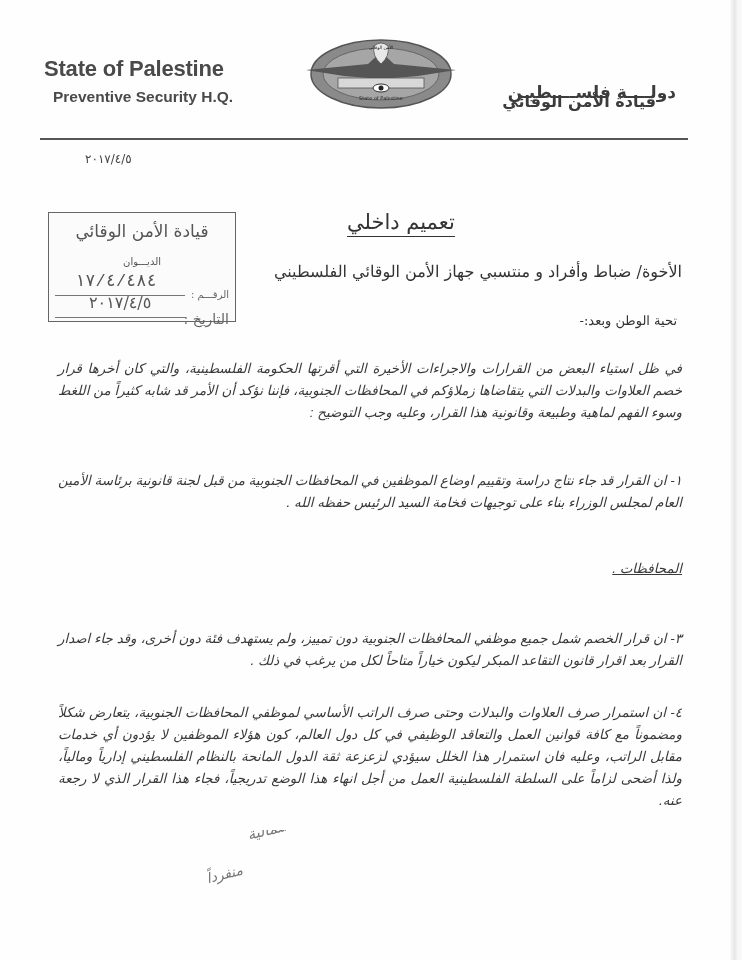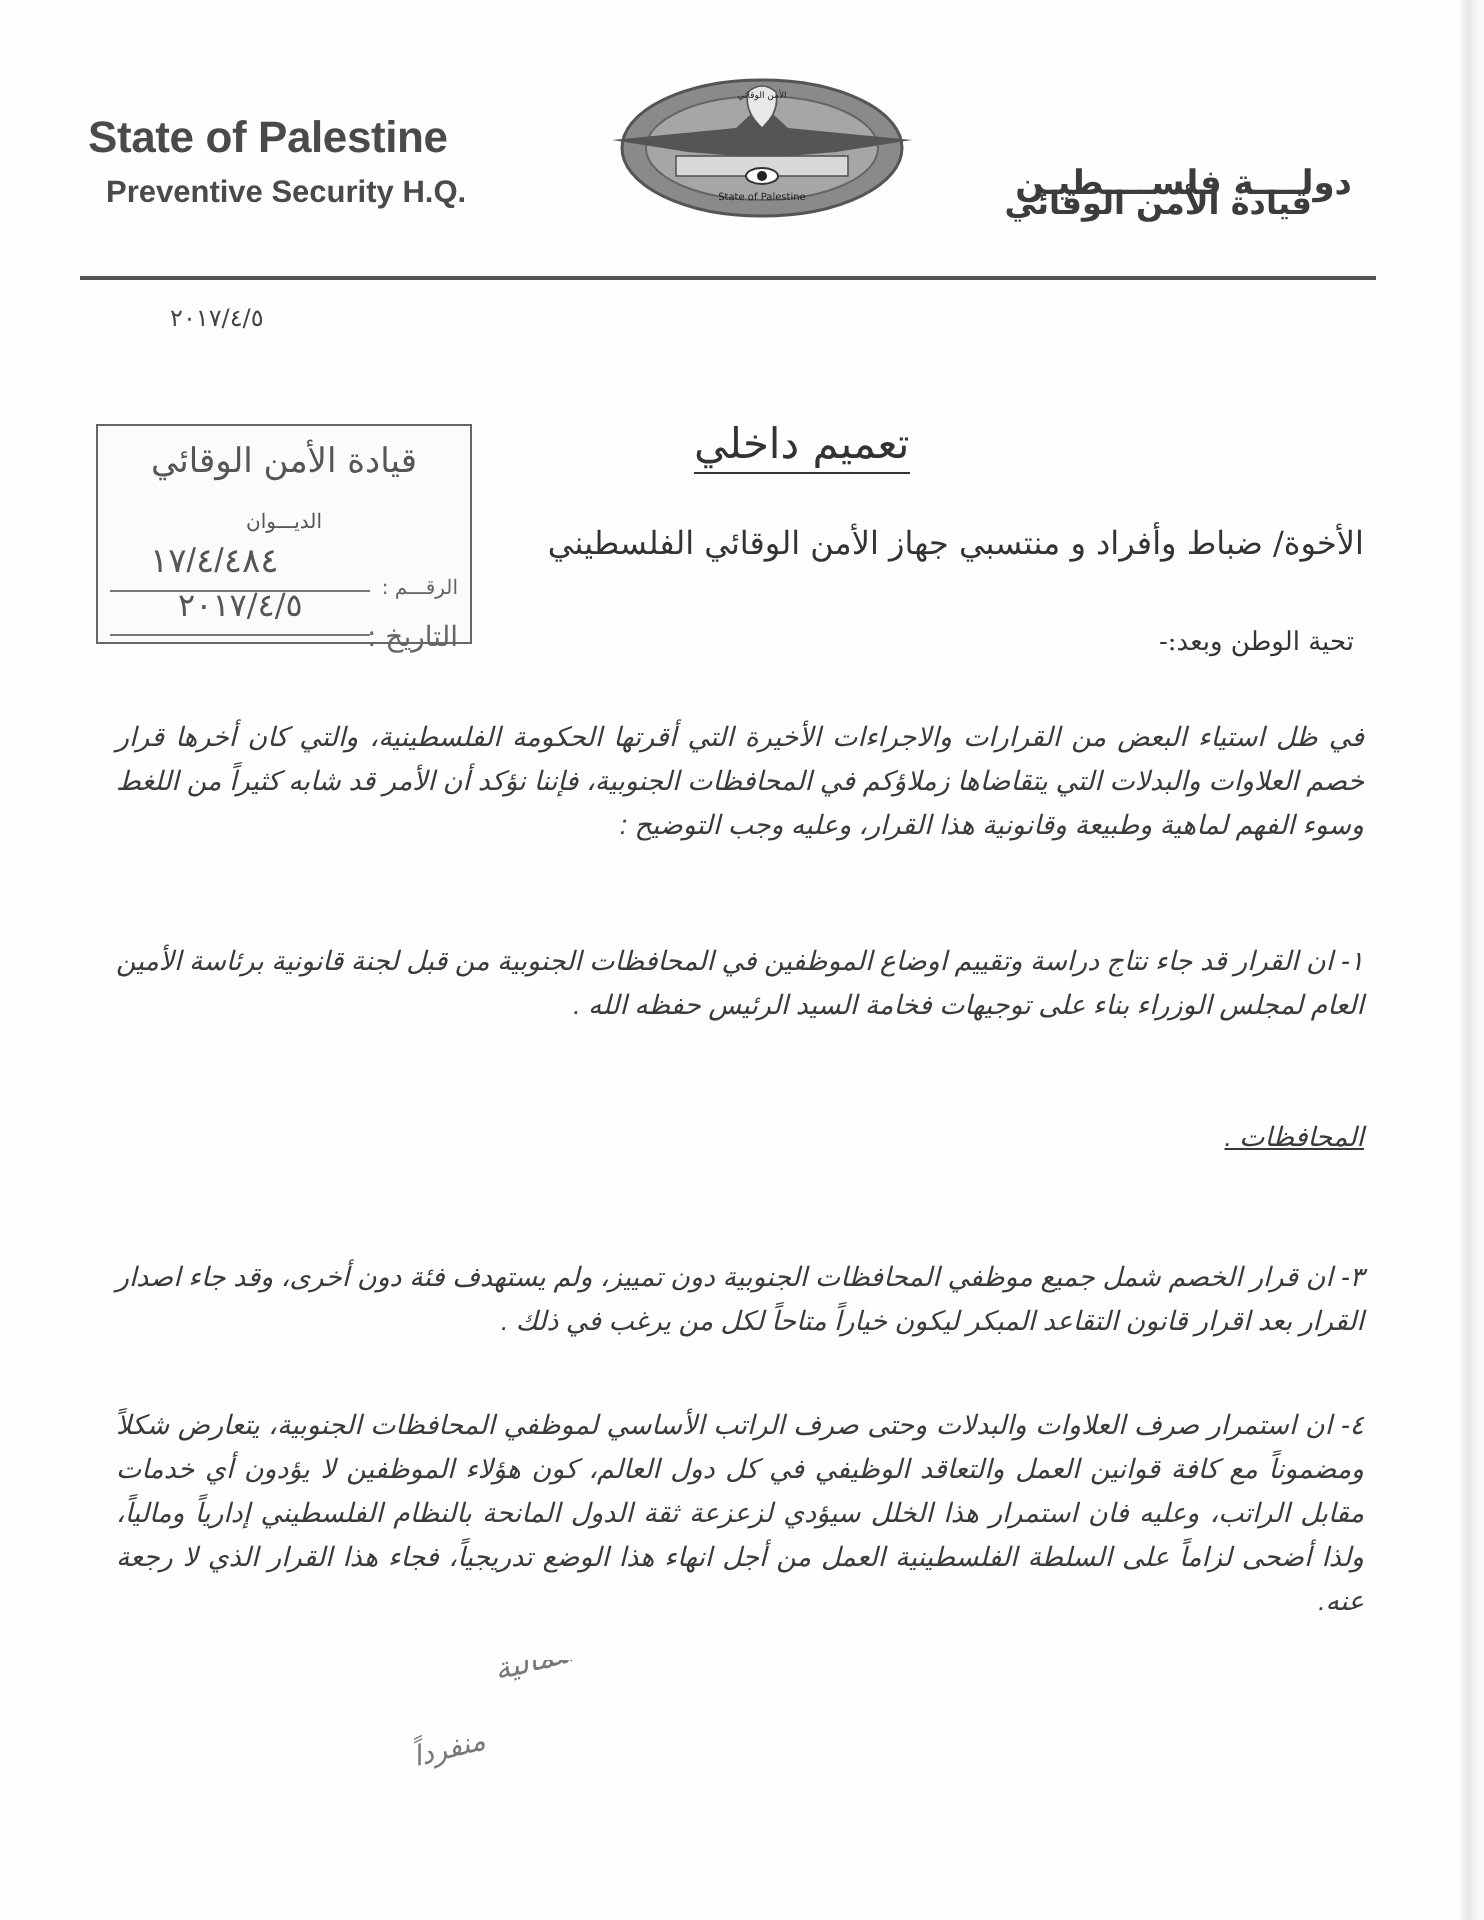--- a/index.html
+++ b/index.html
@@ -25,21 +25,21 @@
 
   .doc-date { position: absolute; left: 85px; top: 152px; font-size: 12px; color: #444; direction: rtl; }
 
   
   .stamp { position: absolute; left: 48px; top: 212px; width: 188px; height: 110px;
     border: 1.5px solid #666; background: #fbfbfb; direction: rtl; color: #555; }
   .stamp-title { position: absolute; top: 8px; right: 0; left: 0; text-align: center; font-size: 17px; color: #555; }
   .stamp-diwan { position: absolute; top: 43px; left: 0; right: 0; text-align: center; font-size: 10px; color: #555; }
   .stamp-num-label { position: absolute; top: 76px; right: 6px; font-size: 10px; color: #666; }
   .stamp-num-line { position: absolute; top: 82px; right: 50px; left: 6px; height: 1px; background: #777; }
-  .stamp-num-val { position: absolute; top: 57px; left: 26px; font-size: 17px; color: #555; letter-spacing: 2px; font-family: Liberation Sans, sans-serif; }
+  .stamp-num-val { position: absolute; top: 57px; left: 26px; font-size: 17px; color: #555; letter-spacing: 2px; font-family: Liberation Mono, monospace; }
   .stamp-date-label { position: absolute; top: 98px; right: 6px; font-size: 14px; color: #666; }
   .stamp-date-line { position: absolute; top: 104px; right: 50px; left: 6px; height: 1px; background: #777; }
   .stamp-date-val { position: absolute; top: 80px; left: 40px; font-size: 16px; color: #555; letter-spacing: 2px; font-family: "DejaVu Serif", serif; }
 
   .memo-title { position: absolute; left: 312px; top: 210px; font-family: "DejaVu Serif", serif; font-size: 21px;
     color: #333; direction: rtl; border-bottom: 1.5px solid #333; padding-bottom: 2px; margin-left: 35px; }
 
   .addressee { position: absolute; right: 60px; top: 262px; direction: rtl; font-family: "DejaVu Serif", serif;
     font-size: 16px; color: #333; }
   .greeting { position: absolute; right: 65px; top: 313px; direction: rtl; font-family: "DejaVu Serif", serif;

